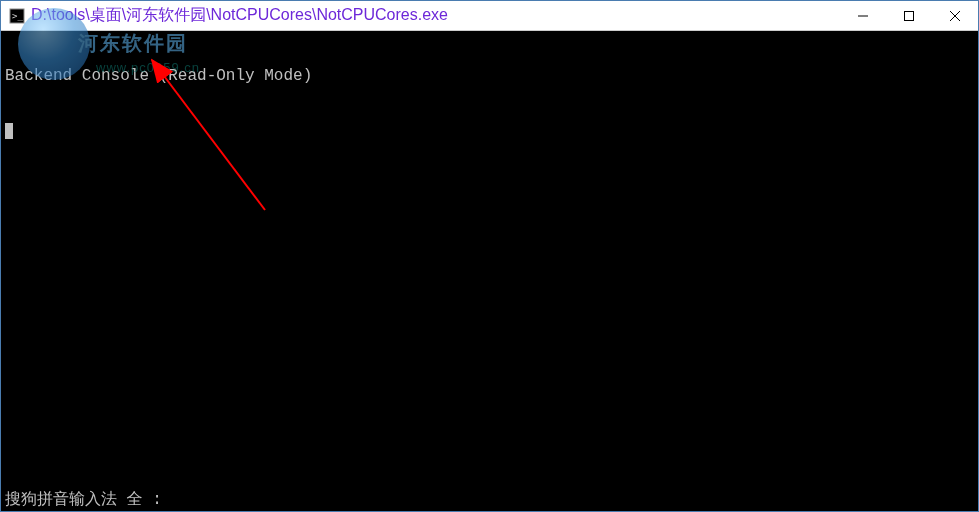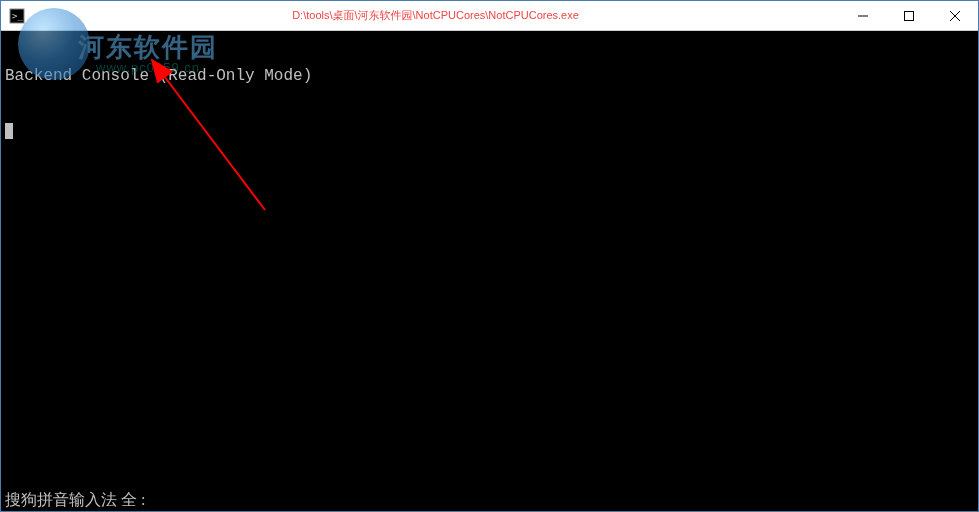--- a/index.html
+++ b/index.html
@@ -28,25 +28,24 @@
       flex-shrink: 0;
     }
     .title-icon {
       width: 16px;
       height: 16px;
       margin: 0 6px 0 8px;
       display: inline-block;
     }
     .title-text {
       flex: 1;
-      font-size: 11px;
-      color: #ef4444;
+      font-size: 16px;
+      color: #6d28d9;
       white-space: nowrap;
       overflow: hidden;
-      text-align: center;
     }
     .window-controls {
       display: flex;
       height: 100%;
     }
     .win-btn {
       width: 46px;
       height: 100%;
       display: flex;
       align-items: center;
@@ -73,21 +72,21 @@
       width: 8px;
       height: 16px;
       background: #c0c0c0;
       margin-top: 2px;
     }
     .ime-bar {
       position: absolute;
       bottom: 2px;
       left: 4px;
       color: #c0c0c0;
-      font-family: Liberation Serif, serif;
+      font-family: Liberation Mono, monospace;
       font-size: 16px;
       margin-top: 16px;
     }
     .annotation-arrow {
       position: absolute;
       top: 30px;
       left: 0;
       pointer-events: none;
       z-index: 10;
     }
@@ -106,21 +105,21 @@
       background: radial-gradient(circle at 35% 30%, #8fd0ff 0%, #3a8fd6 45%, #1e5fa0 100%);
       position: absolute;
       top: 0;
       left: 0;
     }
     .watermark-text {
       position: absolute;
       top: 22px;
       left: 60px;
       font-family: "Microsoft YaHei", sans-serif;
-      font-size: 26px;
+      font-size: 20px;
       font-weight: bold;
       color: #5fb5ef;
       letter-spacing: 2px;
       white-space: nowrap;
     }
     .watermark-url {
       position: absolute;
       top: 52px;
       left: 78px;
       font-family: Arial, sans-serif;

